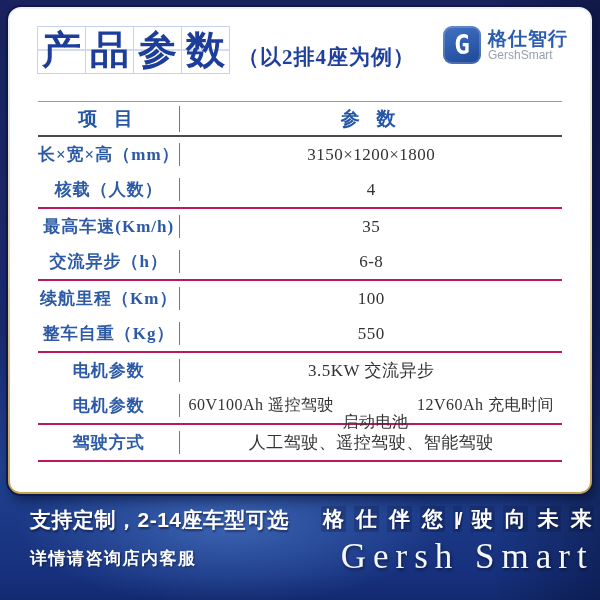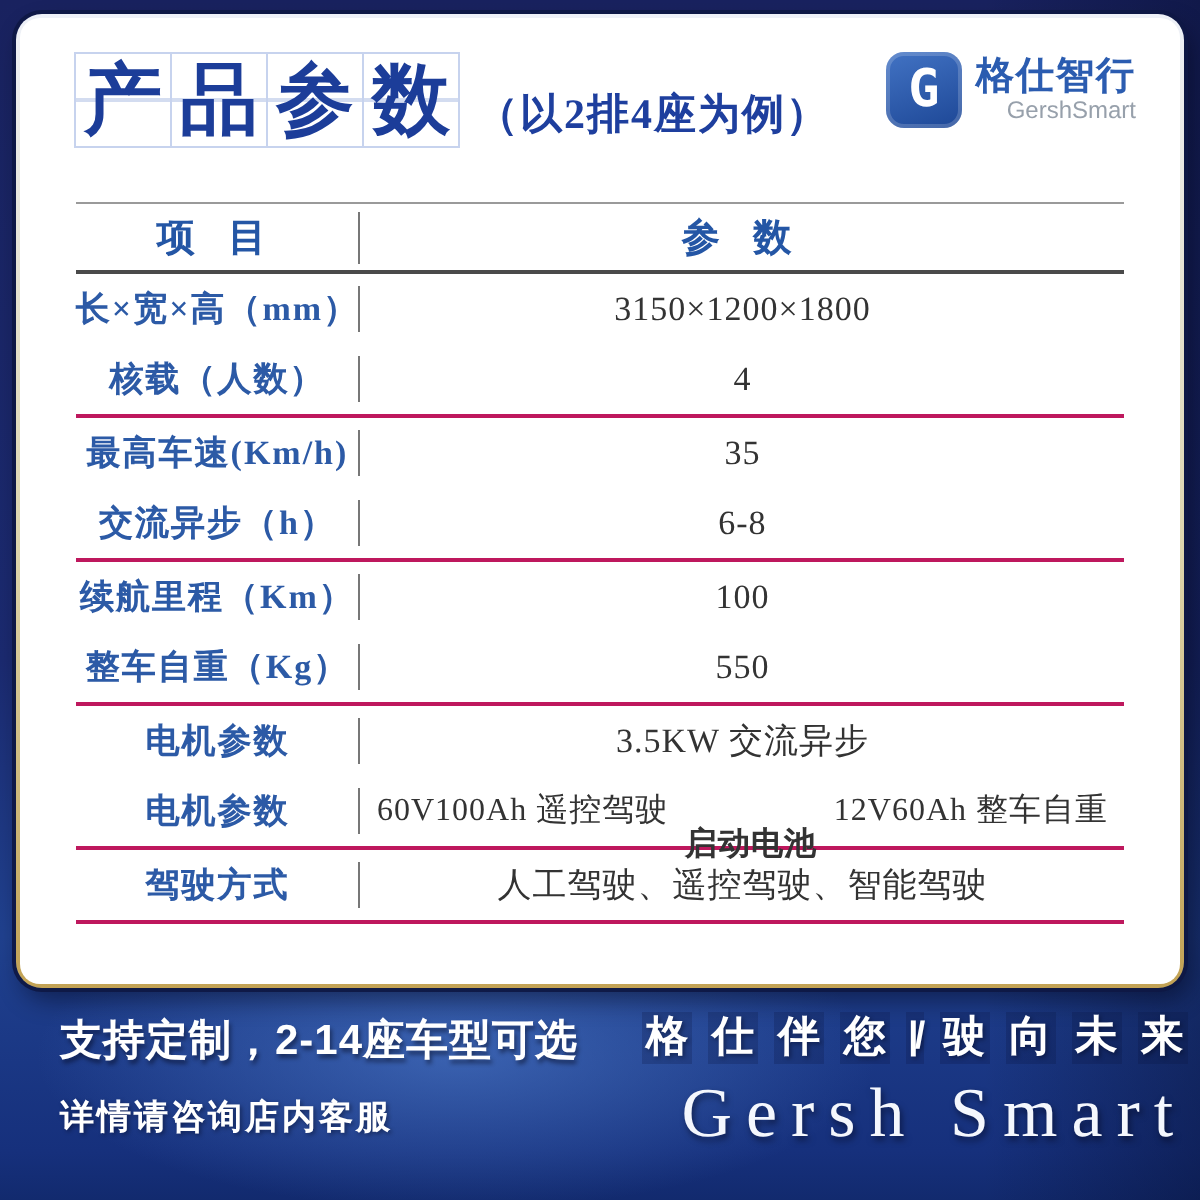--- a/index.html
+++ b/index.html
@@ -43,35 +43,35 @@
   .logo{display:flex;align-items:center;gap:7px;margin-top:3px;margin-right:-6px;}
   .logo-icon{
     width:38px;height:38px;border-radius:9px;flex:0 0 auto;
     background:linear-gradient(160deg,#4273c4,#1d4796);
     color:#fff;display:flex;align-items:center;justify-content:center;
     font-family:"DejaVu Sans Mono",monospace;font-weight:bold;font-size:26px;
     box-shadow:inset 0 0 0 2px rgba(255,255,255,.18);
   }
   .logo-text{display:flex;flex-direction:column;line-height:1.12;}
   .logo-cn{color:#2b5cb0;font-weight:bold;font-size:19px;letter-spacing:1px;white-space:nowrap;}
-  .logo-en{color:#97a0ab;font-size:12px;text-align:right;}
+  .logo-en{color:#97a0ab;font-size:12px;}
   
   .spec-table{margin-top:6px;font-family:"Liberation Serif","DejaVu Serif",serif;}
   .t-row{display:flex;align-items:center;height:35px;}
   .t-head{height:33px;border-top:1px solid #9a9a9a;border-bottom:2px solid #4a4a4a;}
   .t-label{
     width:27%;display:flex;align-items:center;justify-content:center;
     color:#2c5aa6;font-weight:bold;font-size:17px;border-right:1px solid #777;
     letter-spacing:1px;white-space:nowrap;
   }
   .t-value{flex:1;display:flex;align-items:center;justify-content:center;color:#333;font-size:17px;letter-spacing:.5px;}
   .t-head .t-label,.t-head .t-value{color:#2456a5;font-weight:bold;font-size:19px;letter-spacing:6px;}
   .group-end{border-bottom:2px solid #be185d;}
   .t-value.battery{justify-content:space-between;padding:0 8px;font-size:16px;}
-  .t-value.battery .mid{font-weight:bold;margin-top:33px;}
+  .t-value.battery .mid{font-weight:normal;margin-top:33px;}
   
   .footer{
     position:absolute;left:0;top:497px;width:600px;height:103px;
     box-sizing:border-box;padding:9px 20px 0 30px;color:#fff;
     display:flex;justify-content:space-between;align-items:flex-start;gap:32px;
   }
   .f-left{display:flex;flex-direction:column;gap:13px;}
   .f-line1{font-size:21px;font-weight:bold;letter-spacing:.5px;text-shadow:1px 2px 2px rgba(0,0,15,.45);white-space:nowrap;}
   .f-line2{font-size:17px;font-weight:bold;letter-spacing:1.5px;text-shadow:1px 1px 2px rgba(0,0,15,.4);}
   .f-right{display:flex;flex-direction:column;align-items:flex-end;gap:5px;padding-right:2px;}
@@ -150,21 +150,21 @@
 
         <div class="t-row">
           <div class="t-label">电机参数</div>
           <div class="t-value">3.5KW 交流异步</div>
         </div>
         <div class="t-row group-end">
           <div class="t-label">电机参数</div>
           <div class="t-value battery">
             <span>60V100Ah 遥控驾驶</span>
             <span class="mid">启动电池</span>
-            <span>12V60Ah 整车自重</span>
+            <span>12V60Ah 充电时间</span>
           </div>
         </div>
 
         <div class="t-row group-end">
           <div class="t-label">驾驶方式</div>
           <div class="t-value">人工驾驶、遥控驾驶、智能驾驶</div>
         </div>
       </div>
 
     </div>

